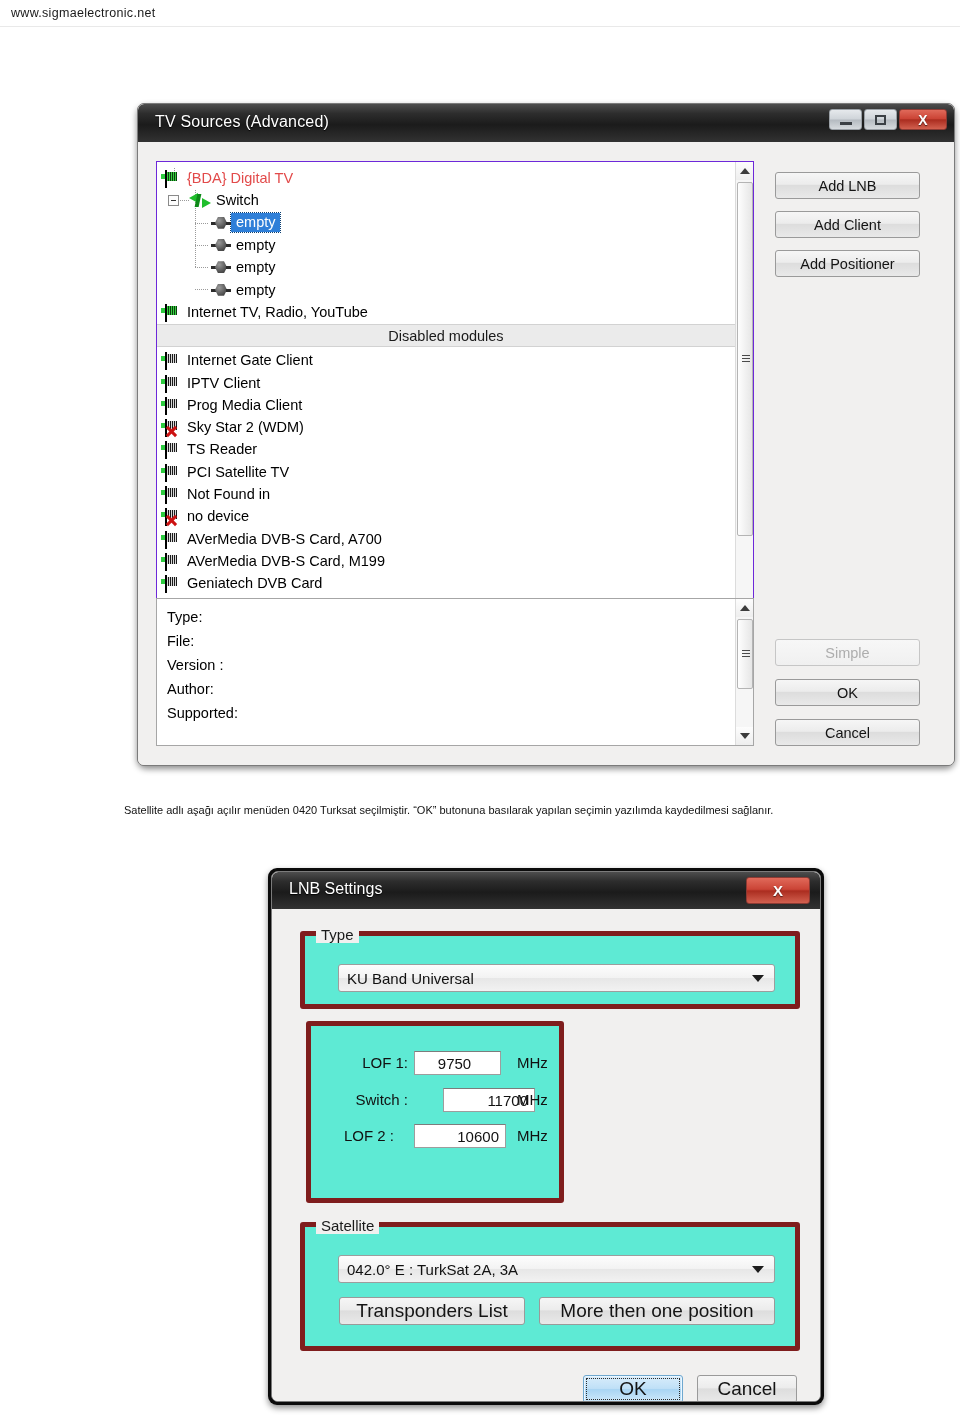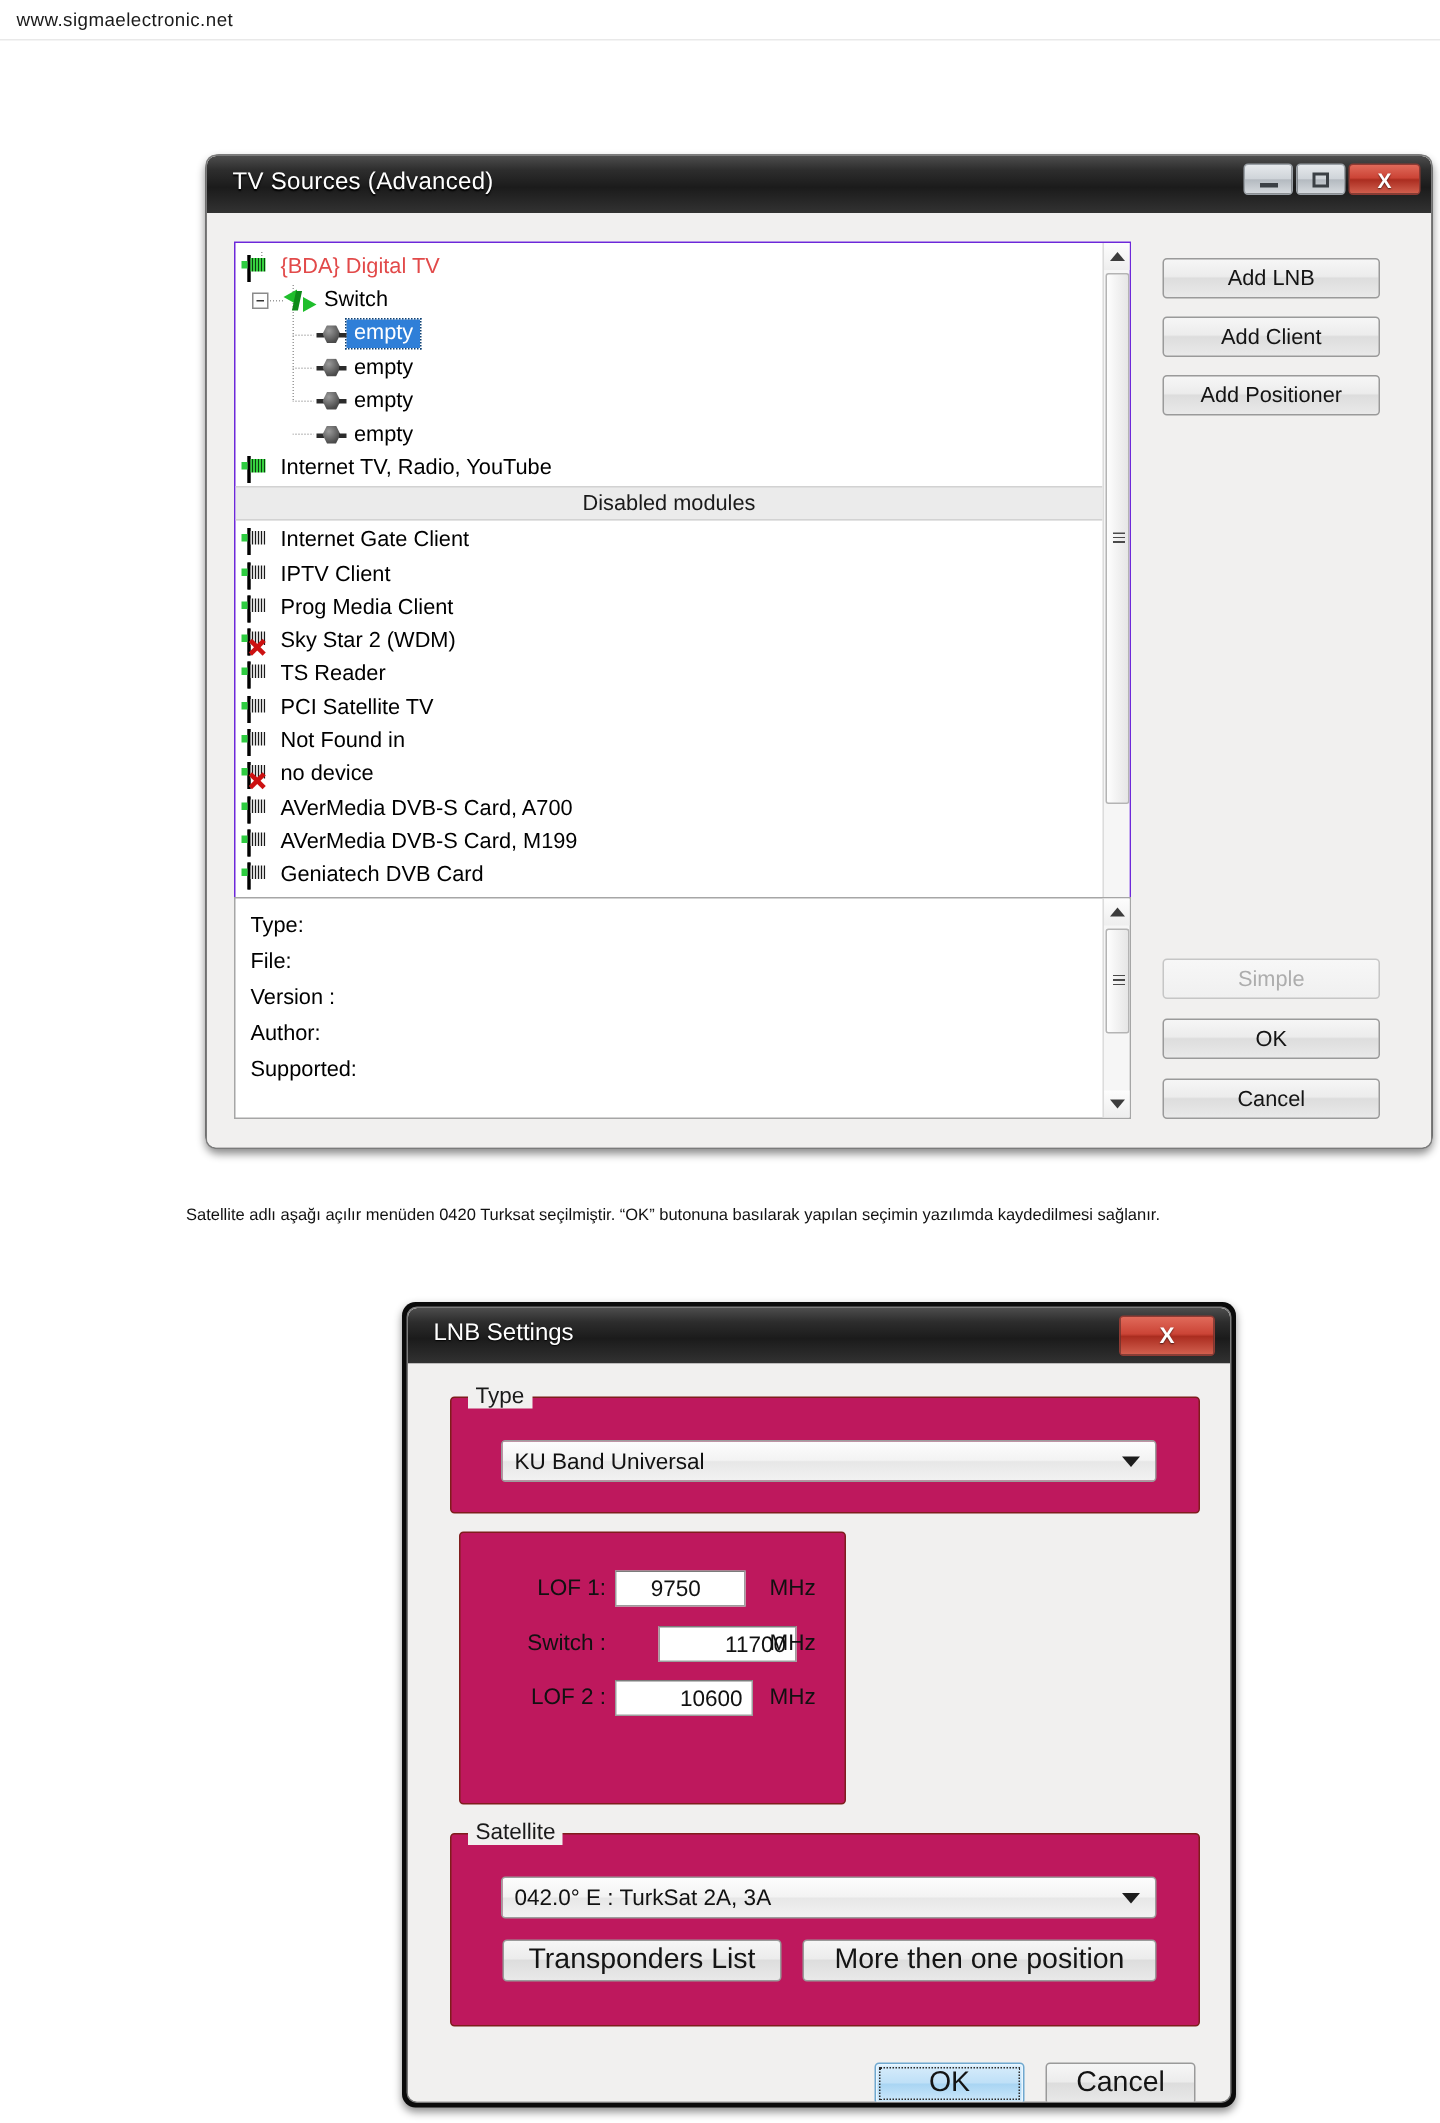--- a/index.html
+++ b/index.html
@@ -438,23 +438,23 @@
     text-shadow: 0 1px 1px #000;
   }
   .win2-body {
     position: absolute;
     left: 0; right: 0; top: 37px; bottom: 0;
     background: #f1f0ef;
   }
 
   .groupbox {
     position: absolute;
-    border: 1px solid #7f1d1d;
+    border: 5px solid #7f1d1d;
     border-radius: 3px;
-    background: #be185d;
+    background: #5eead4;
     box-sizing: border-box;
   }
   .gb-title {
     position: absolute;
     top: -10px;
     left: 11px;
     background: #f1f0ef;
     padding: 0 5px;
     font-size: 15px;
     color: #1a1a1a;
@@ -777,21 +777,21 @@
 
       <div class="groupbox" style="left:34px;top:112px;width:258px;height:182px;">
         <span class="field-label" style="left:27px;top:28px;width:70px;">LOF 1:</span>
         <div class="numinput" style="left:103px;top:25px;width:87px;text-align:center;">9750</div>
         <span class="unit" style="left:206px;top:28px;">MHz</span>
 
         <span class="field-label" style="left:17px;top:65px;width:80px;">Switch :</span>
         <div class="numinput" style="left:103px;top:62px;width:92px;margin-left:29px;">11700</div>
         <span class="unit" style="left:206px;top:65px;">MHz</span>
 
-        <span class="field-label" style="left:27px;top:101px;width:70px;">LOF 2 :</span>
+        <span class="field-label" style="left:13px;top:101px;width:70px;">LOF 2 :</span>
         <div class="numinput" style="left:103px;top:98px;width:92px;">10600</div>
         <span class="unit" style="left:206px;top:101px;">MHz</span>
       </div>
 
 
       <div class="groupbox" style="left:28px;top:313px;width:500px;height:129px;">
         <span class="gb-title">Satellite</span>
         <div class="combo" style="left:33px;top:28px;width:437px;height:28px;">
           <span>042.0° E : TurkSat 2A, 3A</span>
           <span class="arrow"></span>

